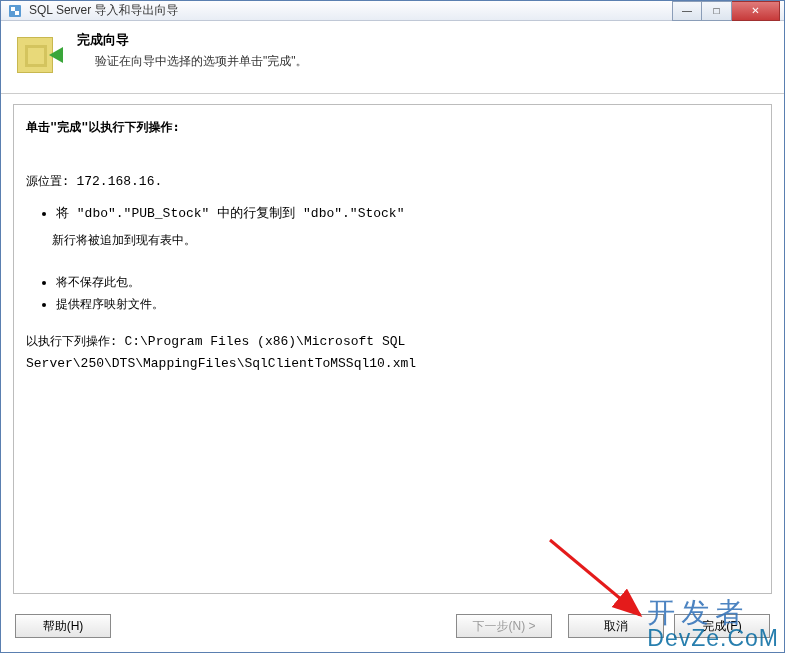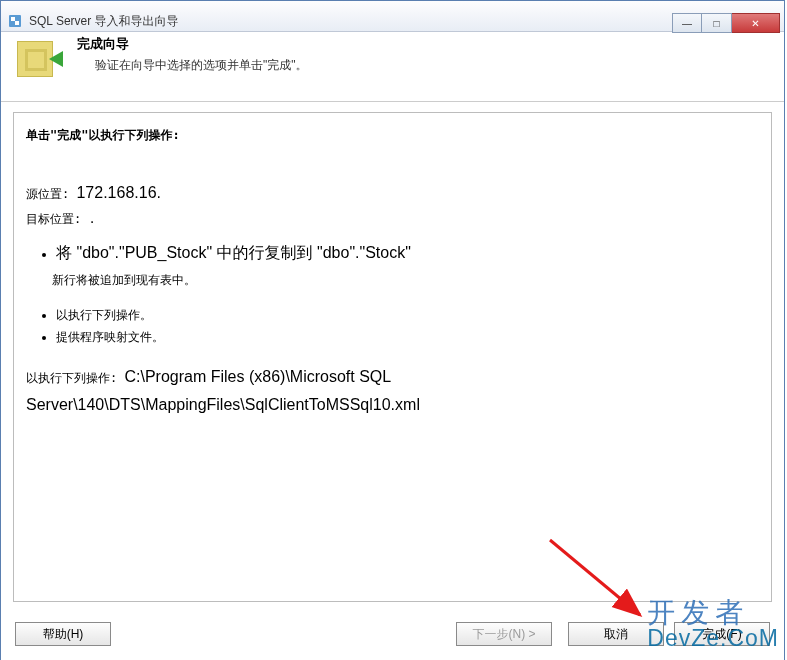--- a/index.html
+++ b/index.html
@@ -1,42 +1,42 @@
 <!DOCTYPE html>
 <html><head>
   <meta charset="utf-8">
   <style>
     * { box-sizing: border-box; margin: 0; padding: 0; }
     body { font-family: "Microsoft YaHei", "SimSun", sans-serif; font-size: 12px; background: #fff; width: 787px; height: 660px; overflow: hidden; position: relative; }
     
     .window { width: 785px; border: 1px solid #5a7fb0; background: #fff; position: relative; }
     
-    .titlebar { height: 31px; background: linear-gradient(#fdfdfe, #e8edf5); border-bottom: 1px solid #c0c8d6; display: flex; align-items: flex-start; padding: 12px 4px 0 6px; }
+    .titlebar { height: 20px; background: linear-gradient(#fdfdfe, #e8edf5); border-bottom: 1px solid #c0c8d6; display: flex; align-items: center; padding: 0 4px 0 6px; }
     .titlebar-icon { width: 16px; height: 16px; margin-right: 6px; display: inline-block; }
     .titlebar-title { flex: 1; color: #333; font-size: 12px; }
     .win-controls { display: flex; gap: 0; }
     .win-btn { width: 30px; height: 20px; border: 1px solid #8a9db8; background: linear-gradient(#f4f7fb,#dde5ef); display: flex; align-items: center; justify-content: center; font-size: 10px; color: #333; cursor: pointer; }
     .win-btn.close { width: 48px; background: linear-gradient(#e07a7a,#c73a3a); color: #fff; border-color: #a03030; }
     .win-btn + .win-btn { border-left: none; }
     
-    .header-panel { background: #fff; padding: 3px 14px 14px 14px; border-bottom: 1px solid #ccc; display: flex; align-items: flex-start; gap: 14px; min-height: 70px; }
+    .header-panel { background: #fff; padding: 10px 14px 14px 14px; border-bottom: 1px solid #ccc; display: flex; align-items: flex-start; gap: 14px; min-height: 70px; }
     .header-icon { width: 48px; height: 48px; position: relative; }
     .header-icon .box { width: 36px; height: 36px; background: #e8d979; border: 1px solid #c8b84f; position: absolute; left: 2px; top: 6px; }
     .header-icon .box::before { content: ""; position: absolute; width: 16px; height: 16px; border: 3px solid #d4c45e; left: 7px; top: 7px; }
     .header-icon .arrow { position: absolute; left: 34px; top: 16px; width: 0; height: 0; border-top: 8px solid transparent; border-bottom: 8px solid transparent; border-right: 14px solid #3aa63a; }
     .header-text .title { font-weight: bold; font-size: 13px; color: #000; margin-bottom: 4px; }
     .header-text .subtitle { font-size: 12px; color: #333; padding-left: 18px; }
     
     .content-frame { margin: 10px 12px; border: 1px solid #bcbcbc; height: 490px; overflow: auto; padding: 10px 12px; font-family: "SimSun", monospace; font-size: 12px; line-height: 1.7; background: #fff; }
     .content-frame .heading { font-weight: bold; margin-bottom: 18px; }
     .content-frame p { margin: 2px 0; }
     .content-frame ul { list-style: disc; padding-left: 30px; margin: 10px 0 16px 0; }
     .content-frame ul li { margin-bottom: 2px; }
     .content-frame .indent { padding-left: 26px; }
-    .mono { font-family: Liberation Sans, sans-serif; font-size: 16px; }
+    .mono { font-family: Liberation Mono, monospace; font-size: 13px; }
     .gap { height: 14px; }
     
     .button-bar { padding: 10px 14px 14px 14px; display: flex; align-items: flex-start; }
     .button-bar .spacer { flex: 1; }
     .btn { min-width: 96px; height: 24px; border: 1px solid #8a8a8a; background: linear-gradient(#fdfdfd,#e6e6e6); font-size: 12px; padding: 0 10px; cursor: pointer; font-family: inherit; }
     .btn:disabled { color: #9a9a9a; cursor: default; }
     .btn + .btn { margin-left: 10px; }
     
     .watermark { position: absolute; bottom: 10px; right: 8px; pointer-events: none; text-align: left; line-height: 1; }
     .watermark .cn { font-size: 28px; color: #2e6fb7; letter-spacing: 6px; font-family: "Microsoft YaHei"; opacity: 0.85; }
@@ -73,30 +73,29 @@
     <div class="header-text">
       <div class="title">完成向导</div>
       <div class="subtitle">验证在向导中选择的选项并单击"完成"。</div>
     </div>
   </div>
 
   <div class="content-frame">
     <p class="heading">单击"完成"以执行下列操作:</p>
     <div class="gap"></div>
     <p><span>源位置: </span><span class="mono">172.168.16.</span></p>
-    <p><span>目标位置: </span><span>.</span></p>
     <ul>
       <li><span class="mono">将 "dbo"."PUB_Stock" 中的行复制到 "dbo"."Stock"</span></li>
     </ul>
-    <p class="indent" style="margin-top:-12px;margin-bottom:14px;">新行将被追加到现有表中。</p>
+    <p class="indent" style="margin-top:-12px;margin-bottom:22px;">新行将被追加到现有表中。</p>
     <ul>
-      <li>以执行下列操作。</li>
+      <li>将不保存此包。</li>
       <li>提供程序映射文件。</li>
     </ul>
-    <p><span>以执行下列操作: </span><span class="mono">C:\Program Files (x86)\Microsoft SQL Server\140\DTS\MappingFiles\SqlClientToMSSql10.xml</span></p>
+    <p><span>以执行下列操作: </span><span class="mono">C:\Program Files (x86)\Microsoft SQL Server\250\DTS\MappingFiles\SqlClientToMSSql10.xml</span></p>
   </div>
 
   <div class="button-bar">
     <button class="btn">帮助(H)</button>
     <div class="spacer"></div>
     <button class="btn" disabled="">下一步(N) &gt;</button>
     <span style="width:16px;display:inline-block"></span>
     <button class="btn">取消</button>
     <button class="btn">完成(F)</button>
   </div>

